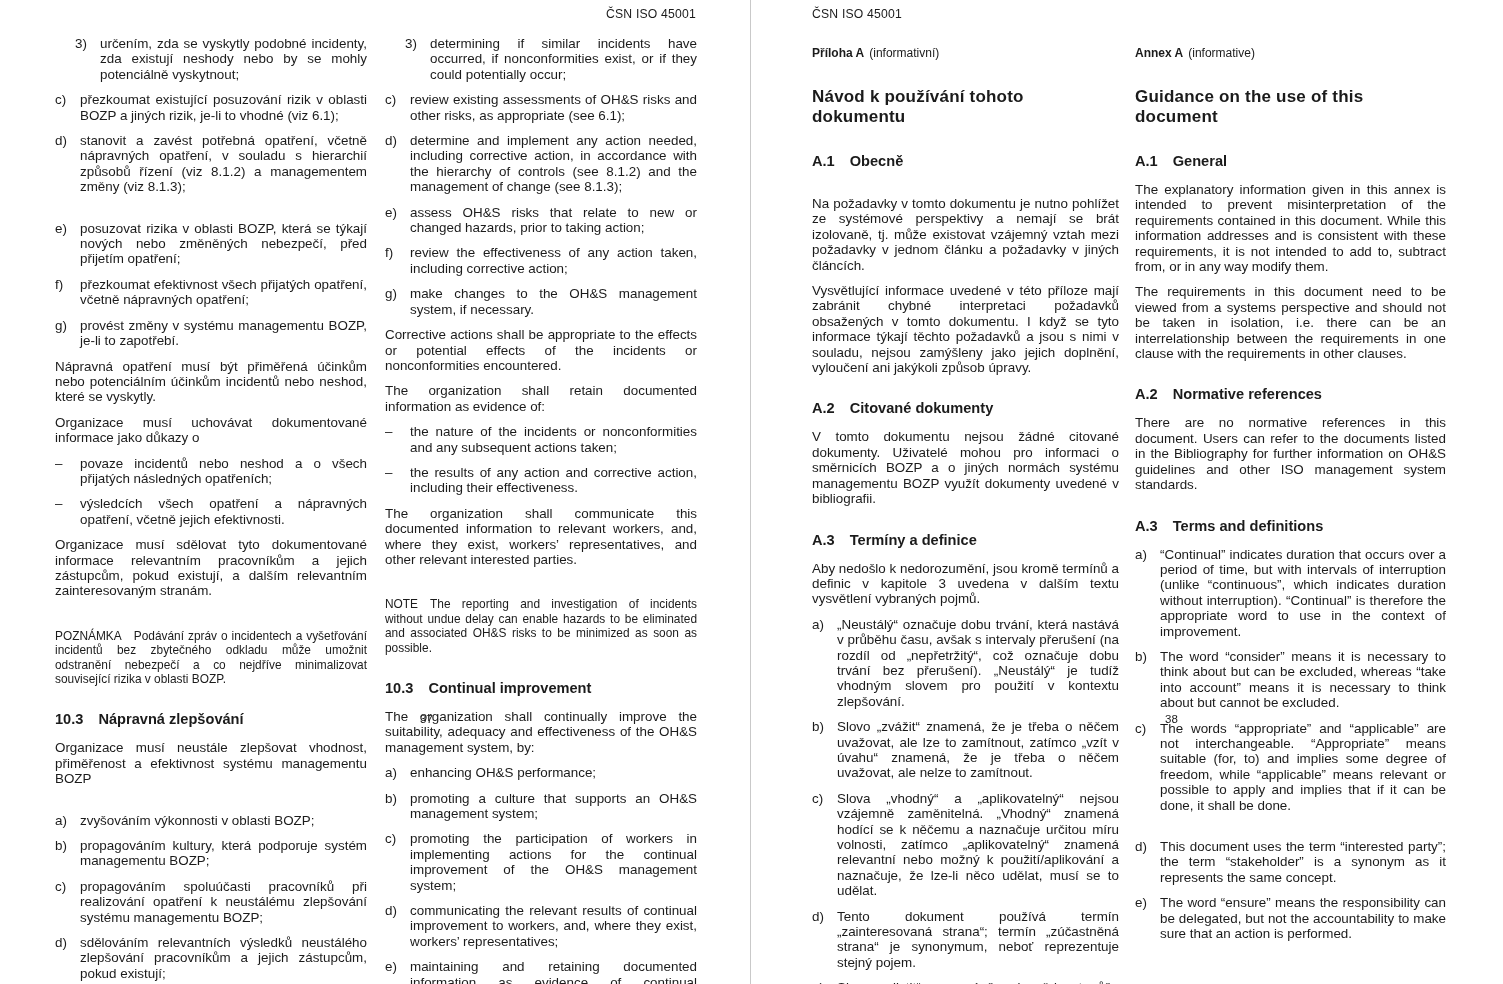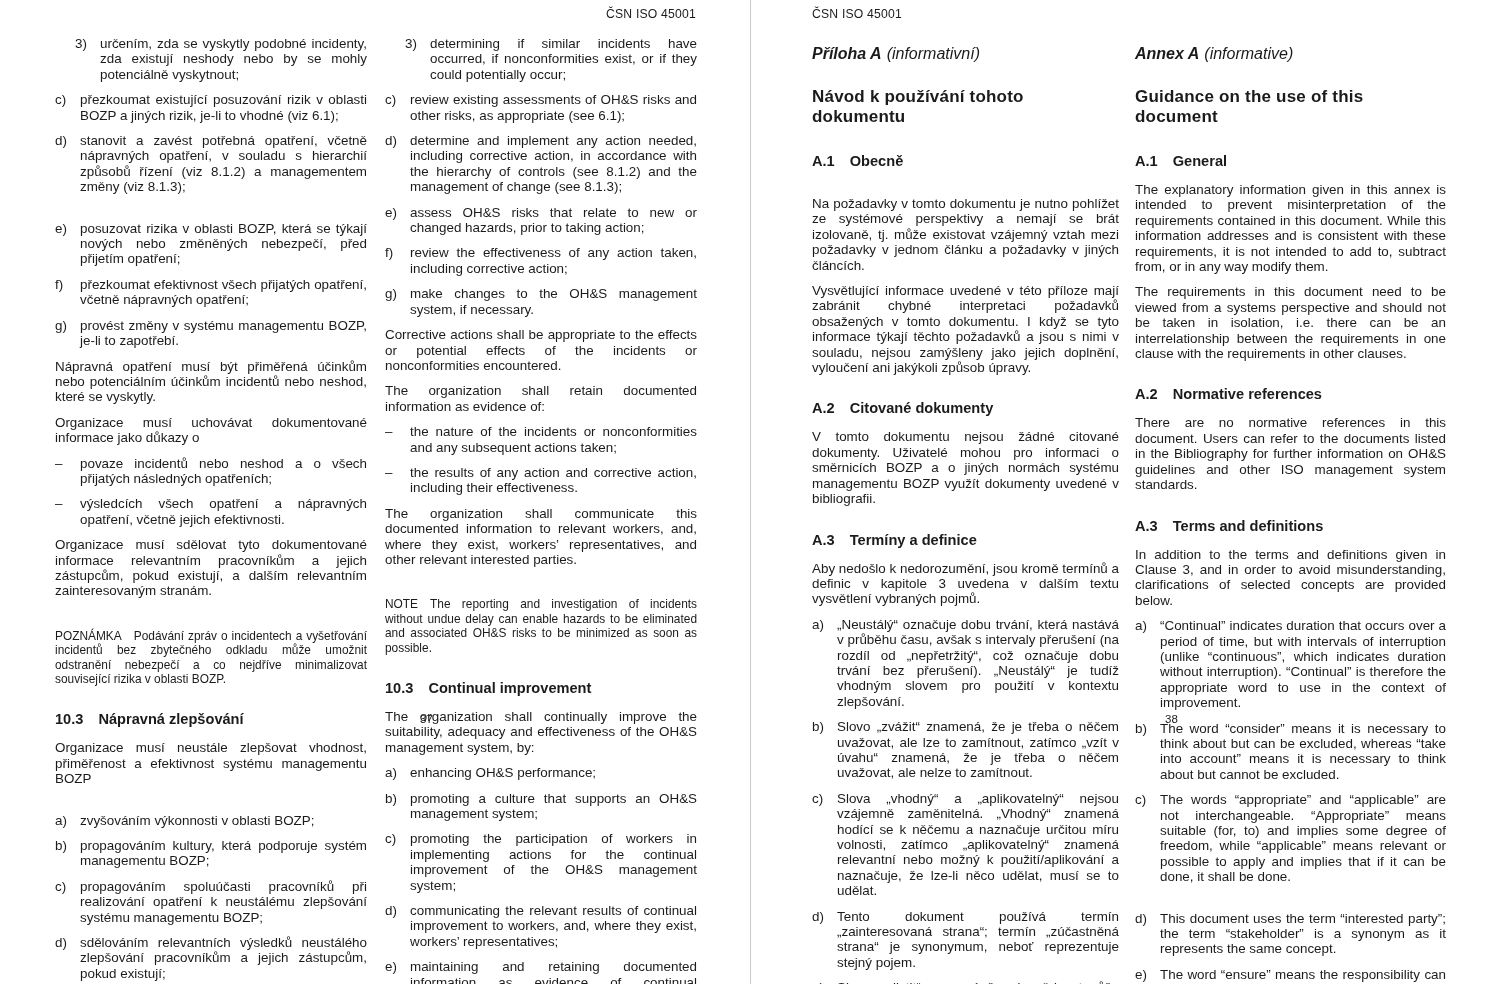--- a/index.html
+++ b/index.html
@@ -31,21 +31,21 @@
   .item { display:flex; }
   .marker { flex:0 0 25px; }
   .item.indent { padding-left:20px; }
 
   .note { font-size:11.9px; line-height:14.4px; text-align:justify; margin-top:30px; }
   .note-label { margin-right:12px; }
 
   .h2 { font-size:14.6px; line-height:18px; font-weight:bold; margin-top:24px; margin-bottom:12px; }
   .h2 .h-num { margin-right:15px; }
 
-  .annex-line { font-size:16px; line-height:19px; margin-bottom:24px;font-style:italic; }
+  .annex-line { font-size:12px; line-height:19px; margin-bottom:24px; }
   .annex-bold { font-weight:bold; margin-right:5px; }
 
   .doc-title { font-size:17px; line-height:20px; font-weight:bold; letter-spacing:0.2px; margin-bottom:25px; }
 
   .page-number { position:absolute; bottom:11px; font-size:11.5px; }
   #page-left  .page-number { left:420px; }
   #page-right .page-number { left:414px; }
 </style>
 </head>
 <body>
@@ -208,21 +208,20 @@
     </div>
   <div class="col" data-col="1-1" lang="en">
       <div class="blk annex-line"><span class="annex-bold">Annex A</span><span>(informative)</span></div>
       <div class="blk doc-title"><span>Guidance on the use of this document</span></div>
       <h2 class="blk h2"><span class="h-num">A.1</span><span>General</span></h2>
       <p class="blk para"><span>The explanatory information given in this annex is intended to prevent misinterpretation of the requirements contained in this document. While this information addresses and is consistent with these requirements, it is not intended to add to, subtract from, or in any way modify them.</span></p>
       <p class="blk para"><span>The requirements in this document need to be viewed from a systems perspective and should not be taken in isolation, i.e. there can be an interrelationship between the requirements in one clause with the requirements in other clauses.</span></p>
       <h2 class="blk h2"><span class="h-num">A.2</span><span>Normative references</span></h2>
       <p class="blk para"><span>There are no normative references in this document. Users can refer to the documents listed in the Bibliography for further information on OH&amp;S guidelines and other ISO management system standards.</span></p>
       <h2 class="blk h2"><span class="h-num">A.3</span><span>Terms and definitions</span></h2>
-      <p class="blk para"><span>In addition to the terms and definitions given in Clause 3, and in order to avoid misunderstanding, clarifications of selected concepts are provided below.</span></p>
       <div class="blk item">
     <span class="marker">a)</span>
     <div class="itext">“Continual” indicates duration that occurs over a period of time, but with intervals of interruption (unlike “continuous”, which indicates duration without interruption). “Continual” is therefore the appropriate word to use in the context of improvement.</div>
   </div>
       <div class="blk item">
     <span class="marker">b)</span>
     <div class="itext">The word “consider” means it is necessary to think about but can be excluded, whereas “take into account” means it is necessary to think about but cannot be excluded.</div>
   </div>
       <div class="blk item">
     <span class="marker">c)</span>

